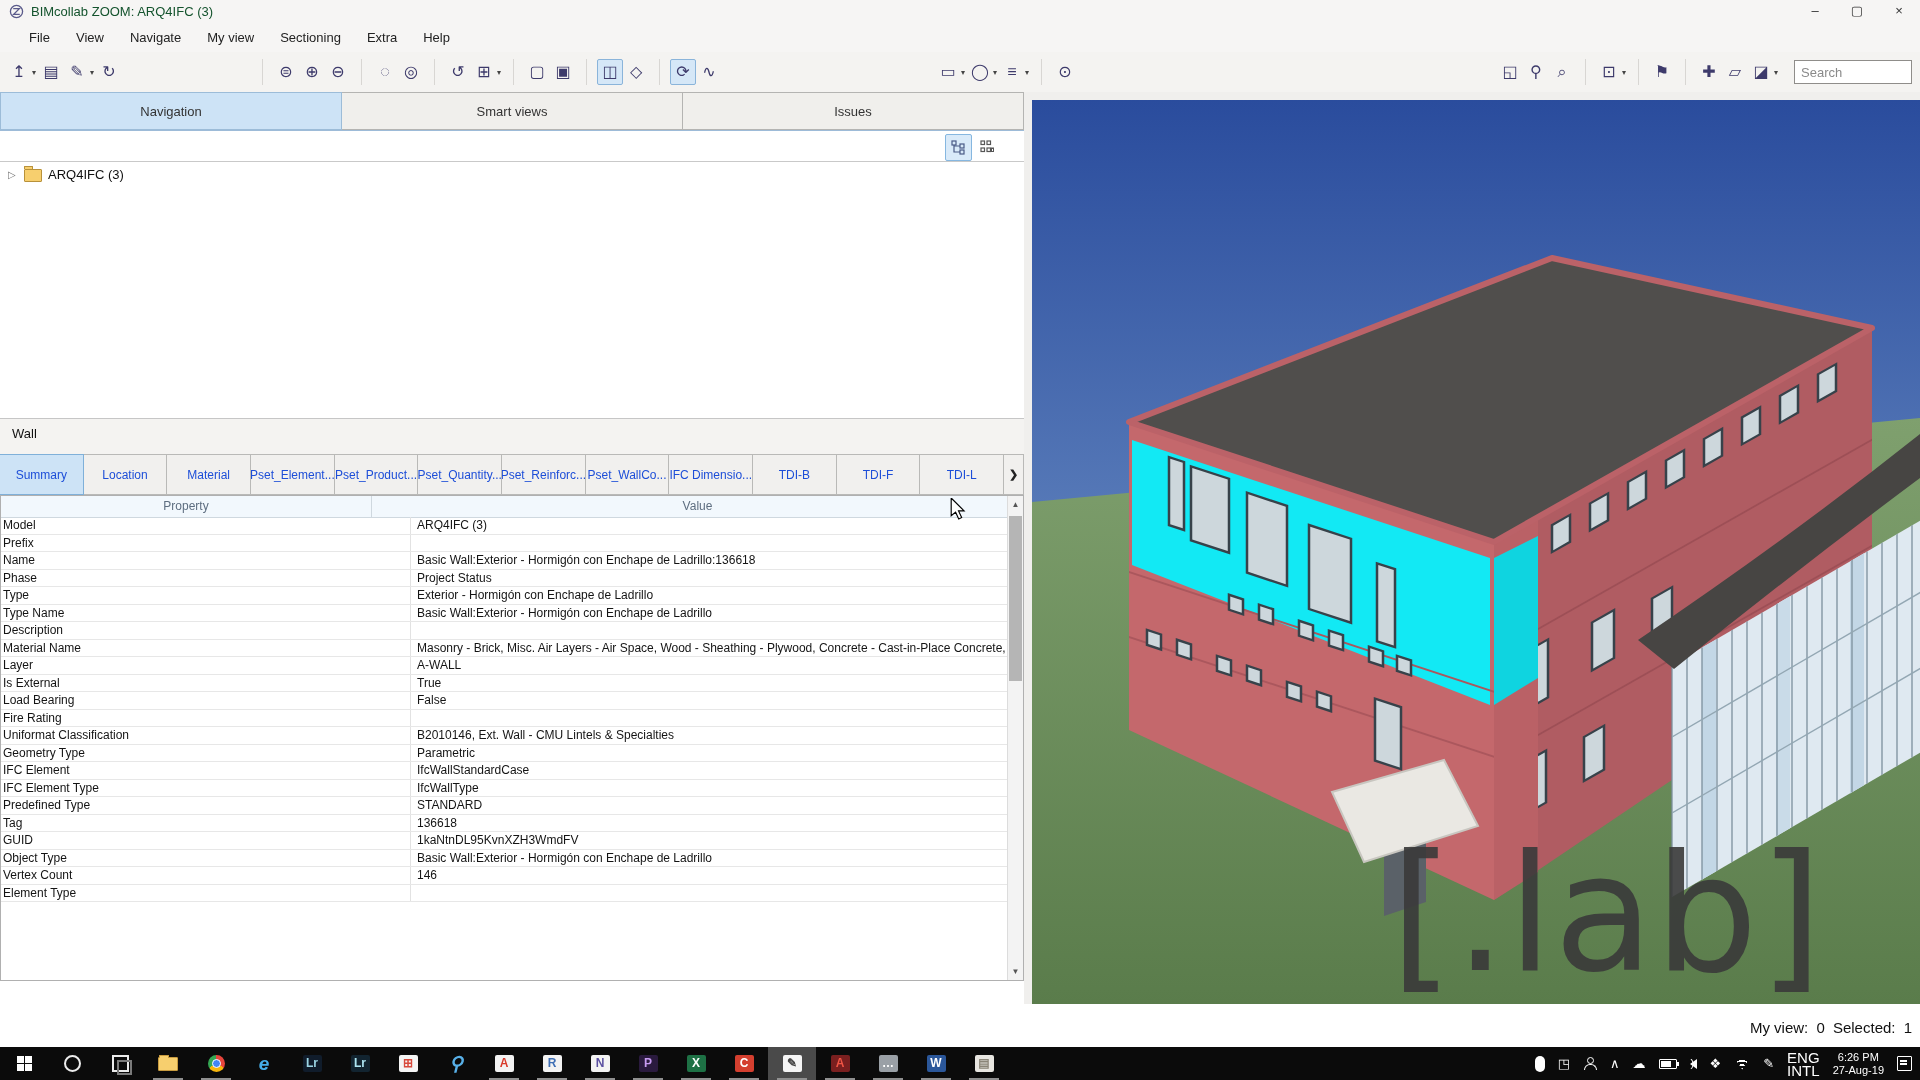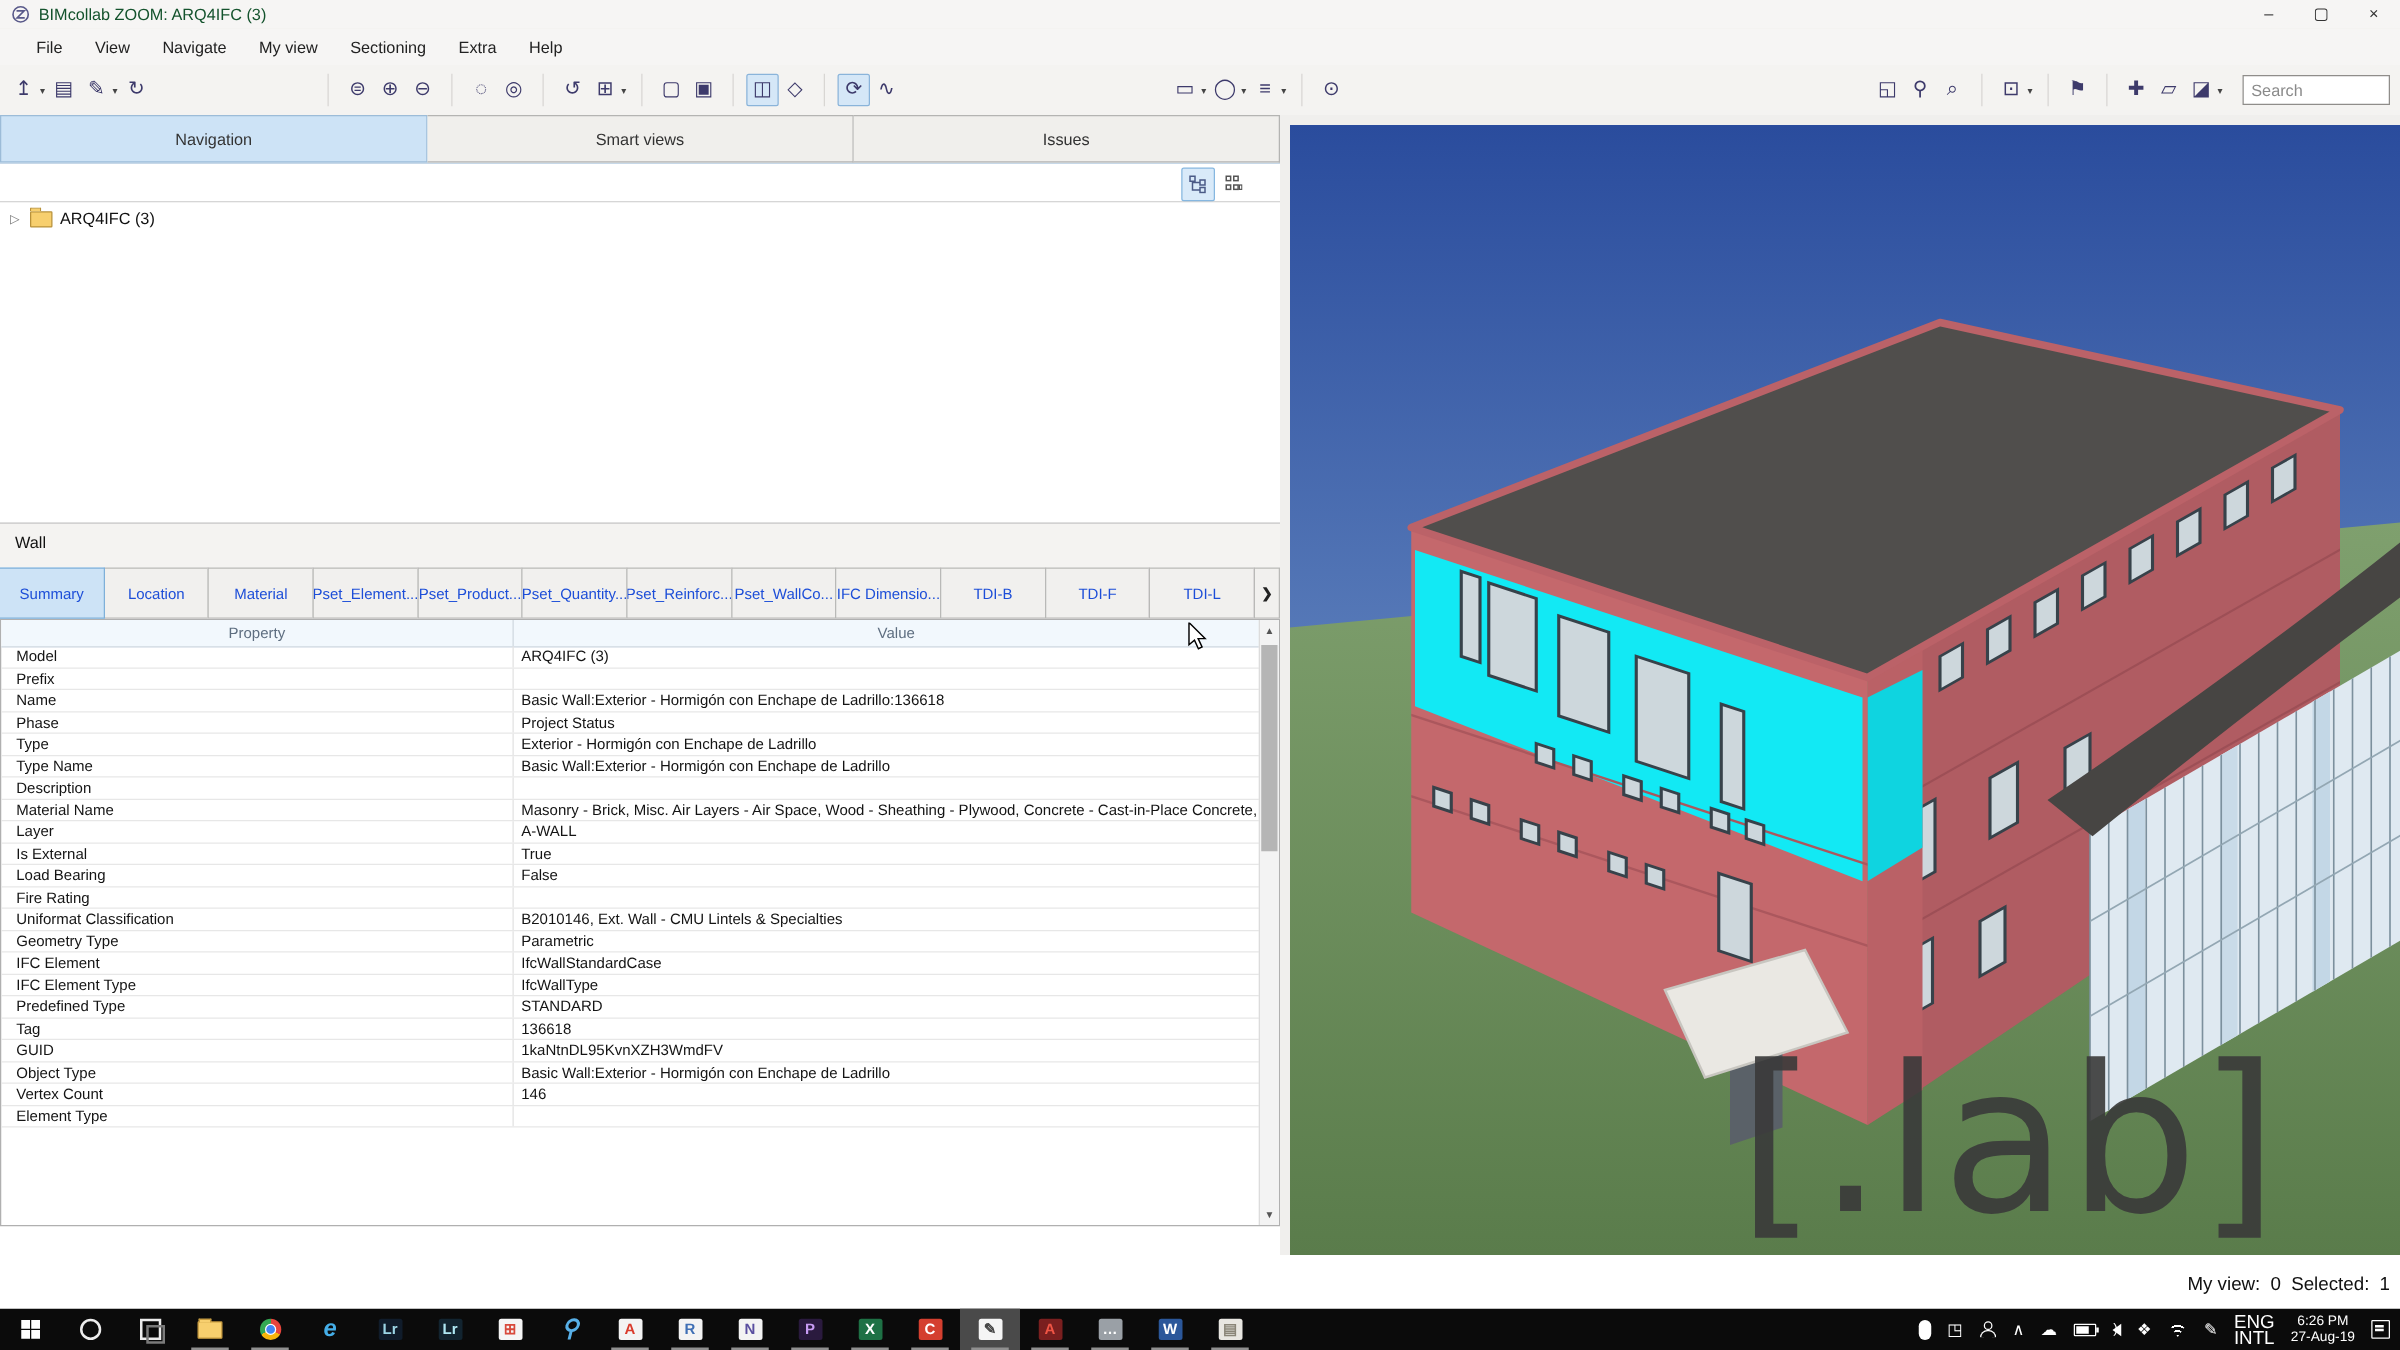--- a/index.html
+++ b/index.html
@@ -51,25 +51,25 @@
   
   #wall-header{position:absolute;left:0;top:418px;width:1024px;height:36px;background:#f4f3f1;border-top:1px solid #c6c6c6;box-sizing:border-box;font-size:13px;color:#111;padding:7px 0 0 12px;}
   #prop-tabs{position:absolute;left:0;top:454px;width:1024px;height:41px;display:flex;}
   .prop-tab{flex:1;min-width:0;border:1px solid #b9b9b7;margin-left:-1px;background:#f1f0ee;font-size:12px;color:#1d4ed8;display:flex;align-items:center;justify-content:center;overflow:hidden;white-space:nowrap;box-sizing:border-box;}
   .prop-tab.active{background:#cde3f6;border-color:#7fb0d9;z-index:2;}
   #prop-tab-overflow{flex:none;width:21px;border:1px solid #b9b9b7;margin-left:-1px;background:#f1f0ee;font-size:11px;font-weight:bold;color:#222;display:flex;align-items:center;justify-content:center;box-sizing:border-box;}
 
   
   #prop-table{position:absolute;left:0;top:495px;width:1024px;height:486px;border:1px solid #b0b0b0;box-sizing:border-box;background:#fff;}
   #pt-header{display:flex;height:21px;background:#f2f8fd;border-bottom:1px solid #cfd8df;font-size:12px;color:#5e6e80;}
-  #pt-header .h-prop{width:410px;text-align:center;line-height:21px;border-right:1px solid #cfd8df;box-sizing:border-box;}
+  #pt-header .h-prop{width:371px;text-align:center;line-height:21px;border-right:1px solid #cfd8df;box-sizing:border-box;}
   #pt-header .h-val{flex:1;text-align:center;line-height:21px;}
   #pt-rows{position:absolute;left:0;top:21px;right:15px;bottom:0;overflow:hidden;}
   .pt-row{display:flex;height:16.5px;border-bottom:1px solid #e7e7e7;}
-  .pt-row .c-prop{width:410px;border-right:1px solid #e2e2e2;box-sizing:border-box;font-size:12px;color:#141414;padding:1px 0 0 12px;white-space:nowrap;overflow:hidden;}
+  .pt-row .c-prop{width:410px;border-right:1px solid #e2e2e2;box-sizing:border-box;font-size:12px;color:#141414;padding:1px 0 0 2px;white-space:nowrap;overflow:hidden;}
   .pt-row .c-val{flex:1;font-size:12px;color:#141414;padding:1px 0 0 6px;white-space:nowrap;overflow:hidden;}
   #pt-scroll{position:absolute;right:0;top:0;bottom:0;width:15px;background:#f3f3f3;border-left:1px solid #dcdcdc;}
   .sc-arrow{position:absolute;left:0;width:15px;height:17px;font-size:8px;color:#555;text-align:center;line-height:17px;background:#f3f3f3;}
   #sc-up{top:0;}
   #sc-down{bottom:0;}
   #sc-thumb{position:absolute;left:1px;top:20px;width:13px;height:165px;background:#b5b5b5;}
 
   
   #backing{position:absolute;left:1024px;top:92px;width:896px;height:912px;background:#f0efed;}
   #viewport{position:absolute;left:1032px;top:100px;width:888px;height:904px;z-index:1;}

